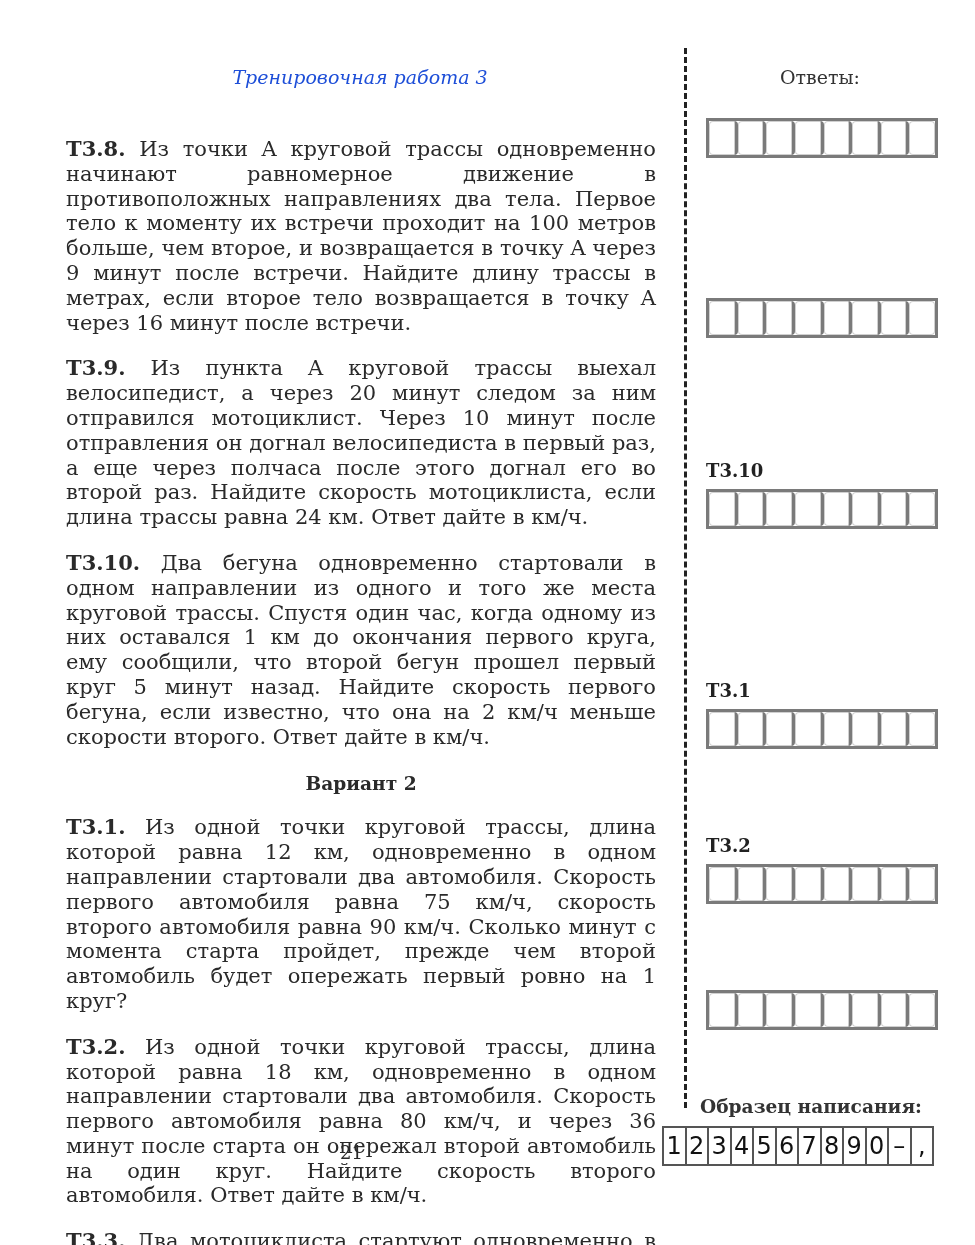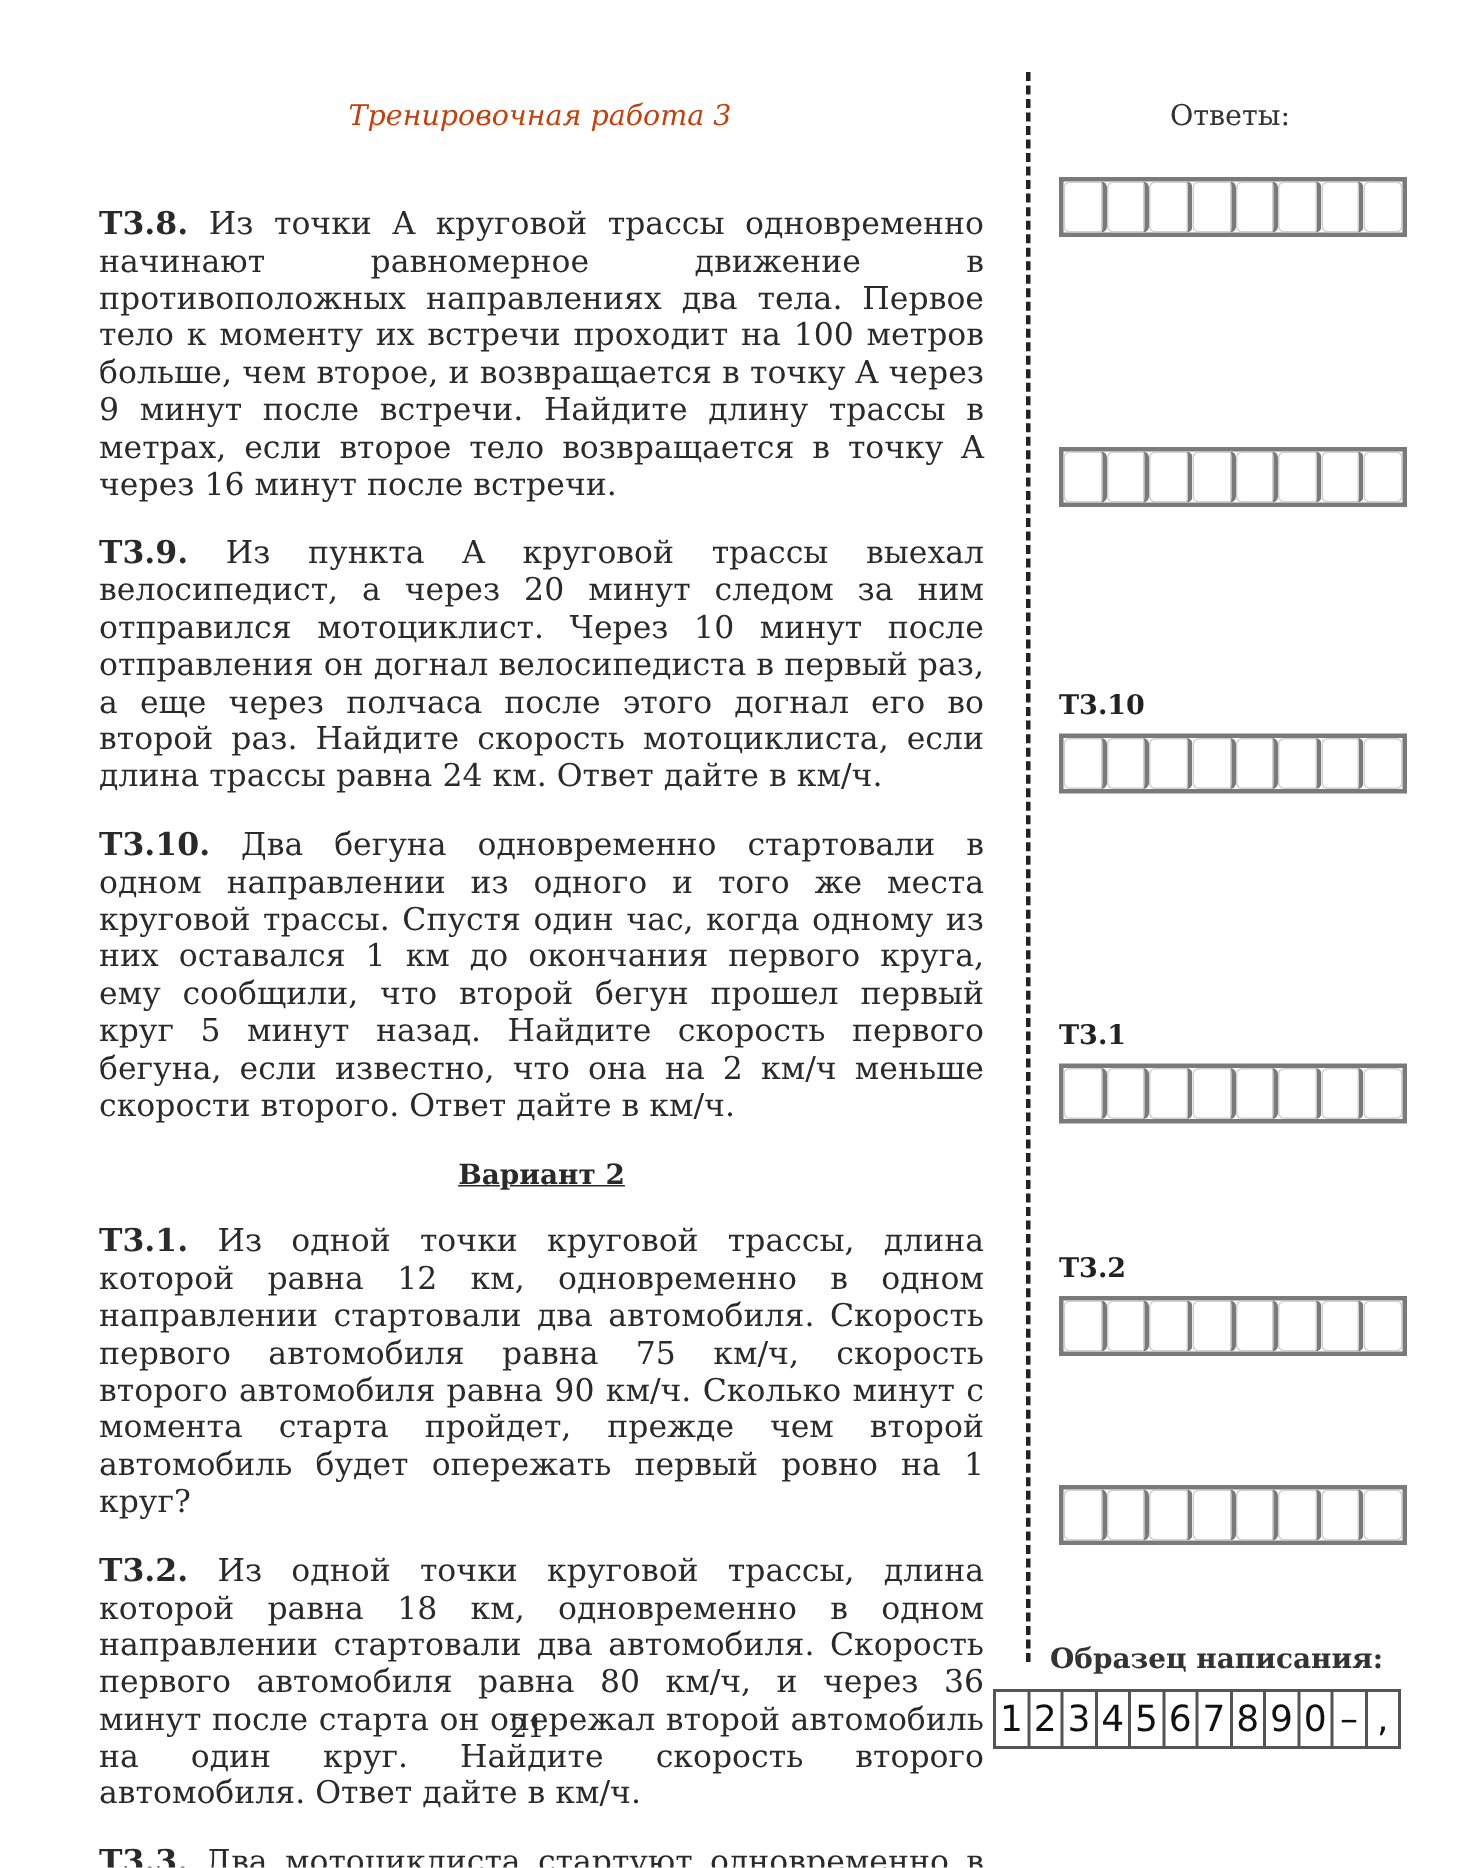--- a/index.html
+++ b/index.html
@@ -1,27 +1,27 @@
 <!DOCTYPE html>
 <html><head>
 <meta charset="utf-8">
 <style>
   html, body { margin: 0; padding: 0; background: #ffffff; }
   body { width: 975px; height: 1245px; position: relative; overflow: hidden;
          font-family: "DejaVu Serif", "Liberation Serif", serif; color: #2a2a2a; }
   .running-head { position: absolute; top: 66px; left: 60px; width: 600px; text-align: center;
-         font-style: italic; font-size: 19px; color: #c2410c; }
+         font-style: italic; font-size: 19px; color: #1d4ed8; }
   .answers-head { position: absolute; top: 66px; left: 700px; width: 240px; text-align: center;
          font-size: 19px; color: #333; }
   .divider { position: absolute; left: 684px; top: 48px; height: 1060px; width: 0;
          border-left: 3px dashed #222; }
   .main { position: absolute; left: 66px; top: 116px; width: 590px; }
   .task { font-size: 21px; line-height: 24.8px; text-align: justify; margin-bottom: 6px; hyphens: manual; }
   .task .num { font-weight: bold; }
-  .variant { text-align: center; font-weight: bold; font-size: 18.6px; margin: 24px 0 14px 0; text-decoration: underline; }
+  .variant { text-align: center; font-weight: bold; font-size: 18.6px; margin: 24px 0 14px 0; }
   .ans { position: absolute; left: 706px; width: 232px; }
   .ans .lbl { font-weight: bold; font-size: 18px; margin-bottom: 8px; color: #222; }
   .grid { display: flex; border: 3px solid #7a7a7a; height: 34px; background:#fff; }
   .cell { flex: 1; border-right: 3px solid #7a7a7a; border-radius: 4px; box-shadow: inset 0 0 0 1px #d0d0d0; }
   .cell:last-child { border-right: none; }
   .sample-lbl { position: absolute; left: 700px; top: 1096px; font-size: 18.6px; color:#333;font-weight:bold; }
   .sample { position: absolute; left: 662px; top: 1126px; display: flex; border: 2px solid #555; height: 36px; }
   .scell { width: 20.5px; border-right: 2px solid #555; display: flex; align-items: center; justify-content: center;
            font-family: "DejaVu Sans", sans-serif; font-size: 24px; color: #111; }
   .scell:last-child { border-right: none; }

